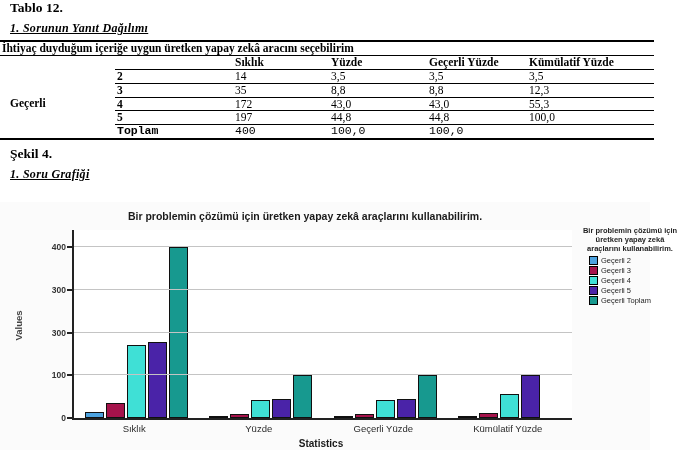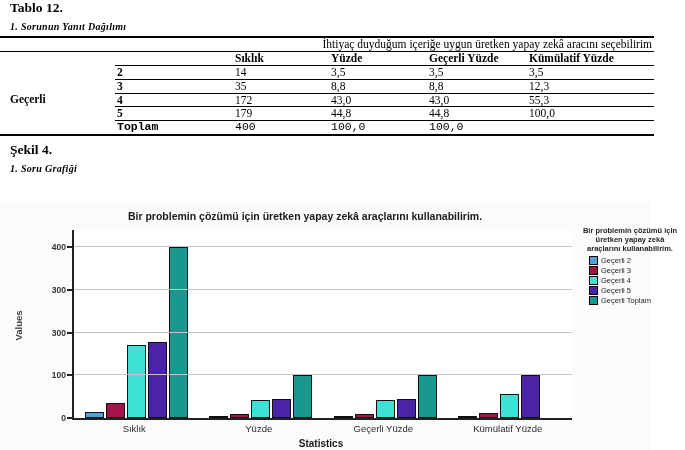--- a/index.html
+++ b/index.html
@@ -3,26 +3,26 @@
 <meta charset="utf-8">
 <style>
   html,body{margin:0;padding:0;}
   body{
     width:685px;height:450px;background:#ffffff;position:relative;overflow:hidden;
     font-family:"Liberation Serif", serif;color:#000;
   }
   
   .doc{}
   .caption{font-weight:bold;font-size:13.5px;margin:0 0 5px 10px;}
-  .subcaption{font-weight:bold;font-style:italic;font-size:10px;margin:0 0 4px 10px;letter-spacing:.3px;}
+  .subcaption{font-weight:bold;font-style:italic;font-size:12px;margin:0 0 4px 10px;letter-spacing:.3px;text-decoration:underline;}
   
   table.freq{border-collapse:collapse;width:654px;table-layout:fixed;margin-top:1px;}
   table.freq td{font-size:11.5px;line-height:1.12;padding:0 2px;vertical-align:top;}
   .merged-th{
-    text-align:right;font-weight:normal;font-size:12.5px;
+    text-align:left;font-weight:bold;font-size:12.5px;
     border-top:2px solid #000;border-bottom:1.5px solid #000;padding:1px 0 2px 0;
   }
   .colhead{font-weight:bold;font-size:12px;border-bottom:1.5px solid #000;vertical-align:middle;padding:2px 2px;}
   .colhead-empty{border-bottom:none;}
   .colhead-spacer{border-bottom:1.5px solid #000;}
   .rowlabel{font-weight:bold;}
   .cell-b{border-bottom:1px solid #000;}
   .thick{border-bottom:2px solid #000 !important;font-family:Liberation Mono, monospace;}
   .group-cell{font-weight:bold;font-size:12.5px;vertical-align:middle !important;padding-left:10px !important;border-bottom:2px solid #000;}
   .figcap{margin-top:6px;}
@@ -101,21 +101,21 @@
         </tr>
         <tr>
           <td class="rowlabel cell-b">4</td>
           <td class="cell-b">172</td>
           <td class="cell-b">43,0</td>
           <td class="cell-b">43,0</td>
           <td class="cell-b">55,3</td>
         </tr>
         <tr>
           <td class="rowlabel cell-b">5</td>
-          <td class="cell-b">179</td>
+          <td class="cell-b">197</td>
           <td class="cell-b">44,8</td>
           <td class="cell-b">44,8</td>
           <td class="cell-b">100,0</td>
         </tr>
         <tr>
           <td class="rowlabel cell-b thick">Toplam</td>
           <td class="cell-b thick">400</td>
           <td class="cell-b thick">100,0</td>
           <td class="cell-b thick">100,0</td>
           <td class="cell-b thick"></td>

